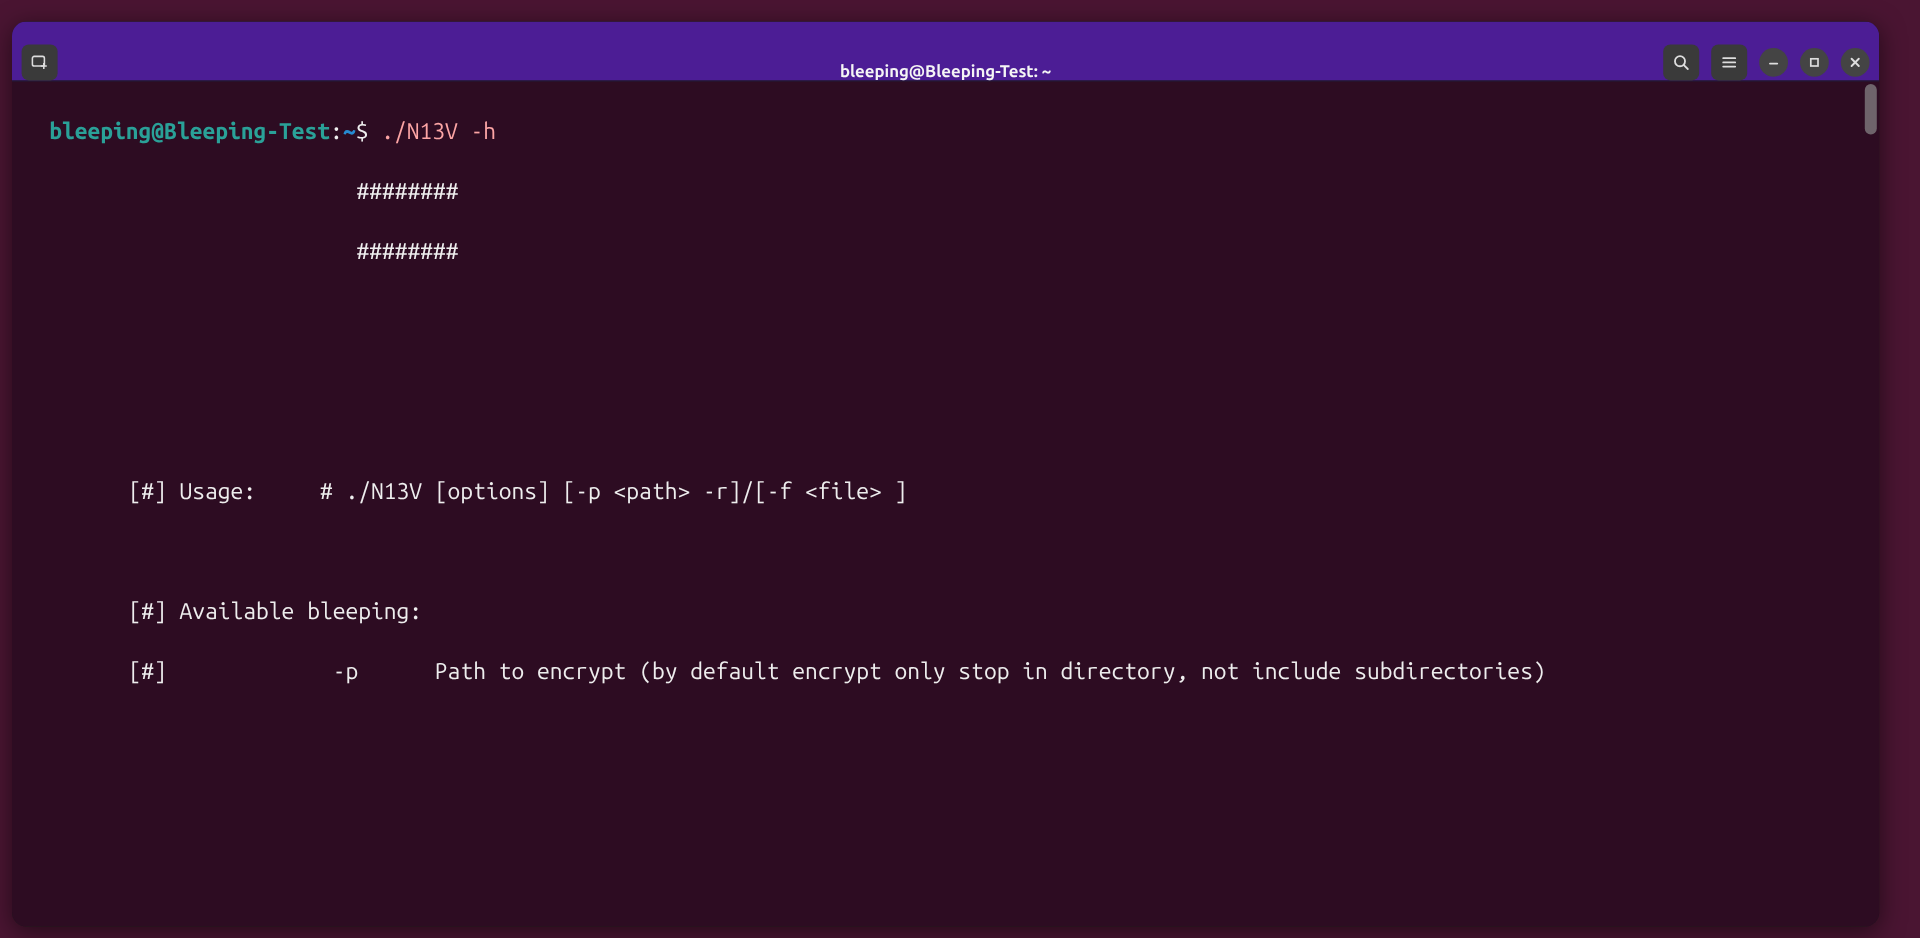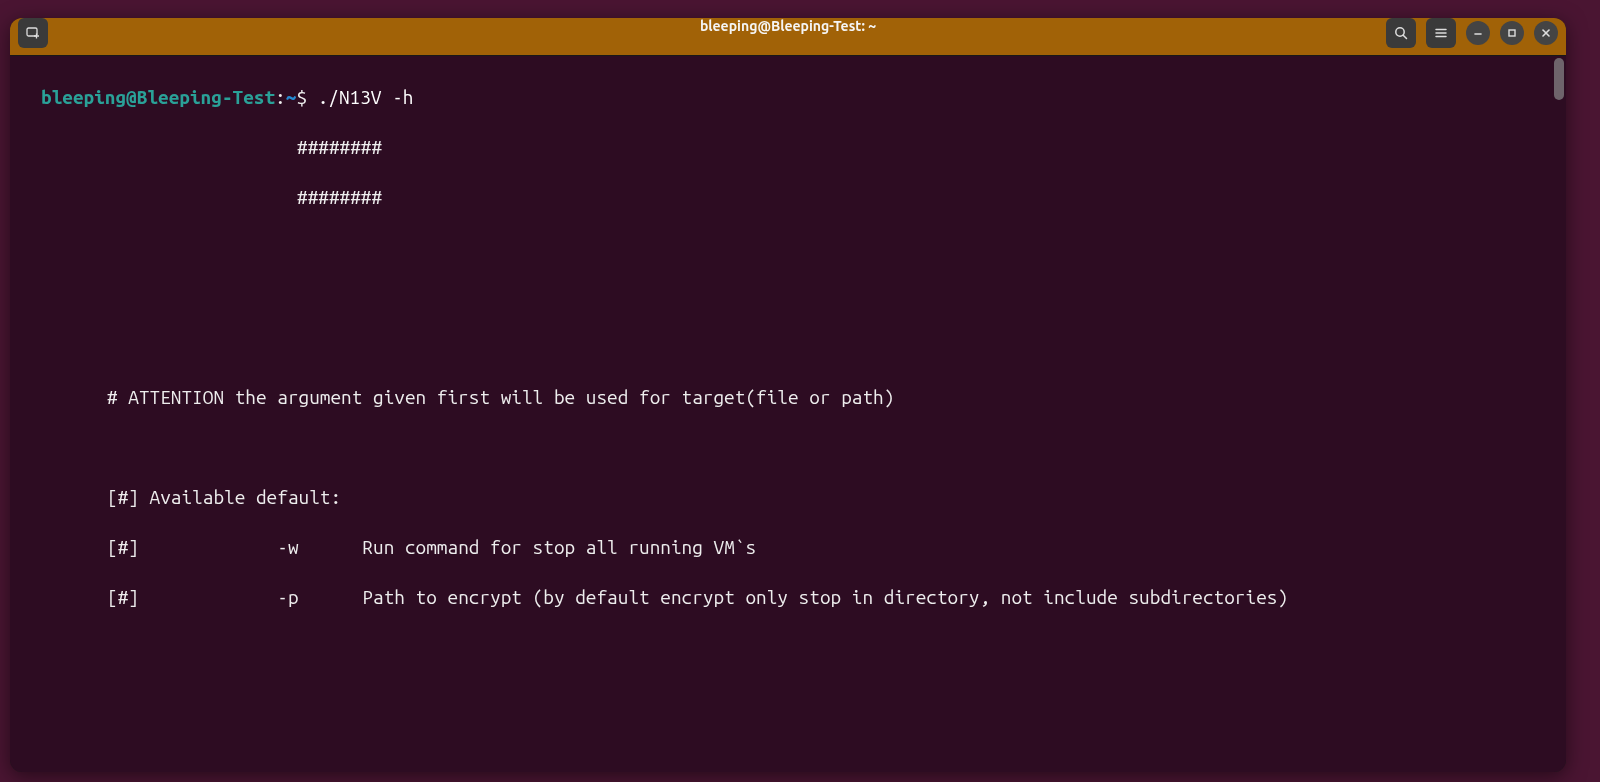--- a/index.html
+++ b/index.html
@@ -18,25 +18,25 @@
     width: 1556px;
     height: 754px;
     background: #1e1e1e;
     border-radius: 12px;
     box-shadow: 0 4px 20px rgba(0,0,0,0.5);
     overflow: hidden;
     display: flex;
     flex-direction: column;
   }
   .titlebar {
-    height: 38px;
-    background: #a16207;
+    height: 50px;
+    background: #4c1d95;
     border-bottom: 1px solid #181818;
     display: flex;
-    align-items: flex-start;
+    align-items: flex-end;
     position: relative;
     flex-shrink: 0;
   }
   .titlebar-left {
     display: flex;
     align-items: center;
     padding-left: 8px;
     gap: 6px;
   }
   .titlebar-center {
@@ -85,21 +85,21 @@
     color: #eeeeee;
     font-size: 19px;
     line-height: 25px;
     white-space: pre;
     font-family: 'Ubuntu Mono', 'DejaVu Sans Mono', 'Consolas', monospace;
   }
   .prompt-user { color: #2aa198; font-weight: bold; margin-left: 29px; }
   .prompt-colon { color: #eeeeee; }
   .prompt-path { color: #268bd2; font-weight: bold; }
   .prompt-dollar { color: #eeeeee; }
-  .cmd { color: #ffffff; }
+  .cmd { color: #fca5a5; }
   .scrollbar {
     position: absolute;
     top: 2px;
     right: 2px;
     width: 10px;
     height: 42px;
     background: #8a8a8a;
     border-radius: 5px;
     opacity: 0.7;
   }
@@ -157,24 +157,23 @@
   </div>
 
   <div class="terminal-body">
     <div class="terminal-content">
 <span class="out-line"><span class="prompt-user">bleeping@Bleeping-Test</span><span class="prompt-colon">:</span><span class="prompt-path">~</span><span class="prompt-dollar">$</span> <span class="cmd">./N13V -h</span></span>
 <span class="out-line"><span class="indent-banner">########</span></span>
 <span class="out-line"><span class="indent-banner">########</span></span>
 <span class="out-line"> </span>
 <span class="out-line"> </span>
 <span class="out-line"> </span>
-<span class="out-line"><span class="indent-8"># ATTENTION the argument given first will be used for target(file or path)</span></span>
+<span class="out-line"><span class="indent-8">[#] Usage:     # ./N13V [options] [-p &lt;path&gt; -r]/[-f &lt;file&gt; ]</span></span>
 <span class="out-line"> </span>
-<span class="out-line"><span class="indent-8">[#] Available default:</span></span>
-<span class="out-line"><span class="indent-8"><span>[#]             -w      </span><span>Run command for stop all running VM`s</span></span></span>
+<span class="out-line"><span class="indent-8">[#] Available bleeping:</span></span>
 <span class="out-line"><span class="indent-8"><span>[#]             -p      </span><span>Path to encrypt (by default encrypt only stop in directory, not include subdirectories)</span></span></span>
 
 
 
 
 
 
 
     </div>
     <div class="scrollbar"></div>

